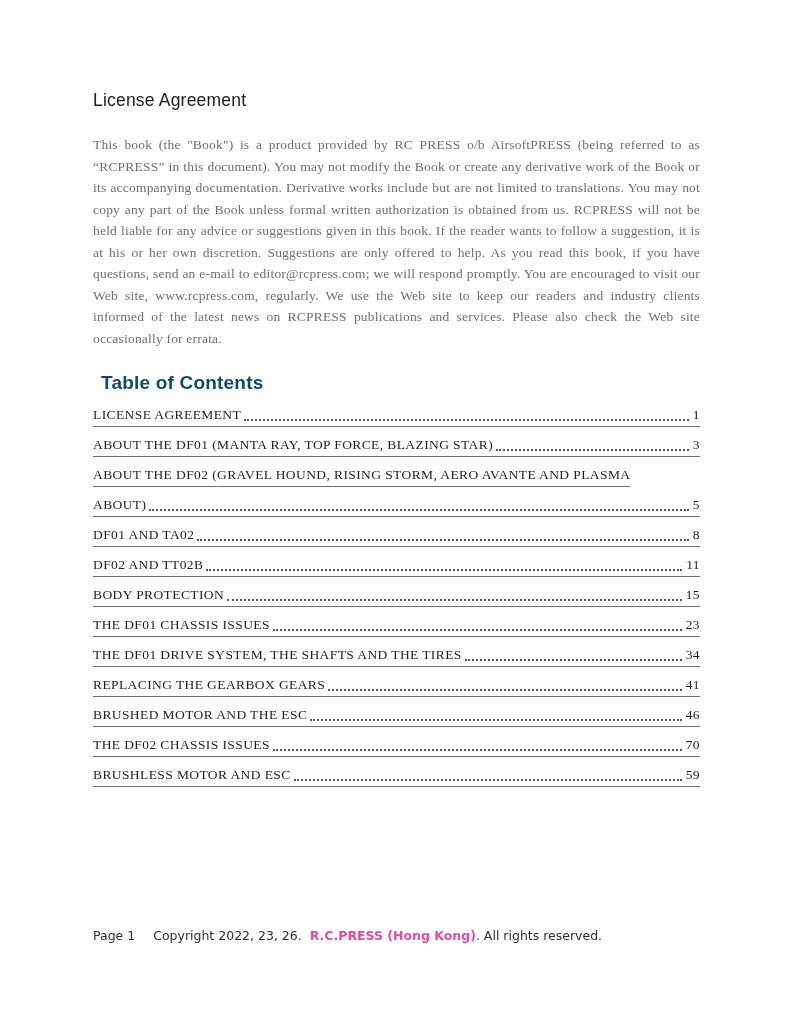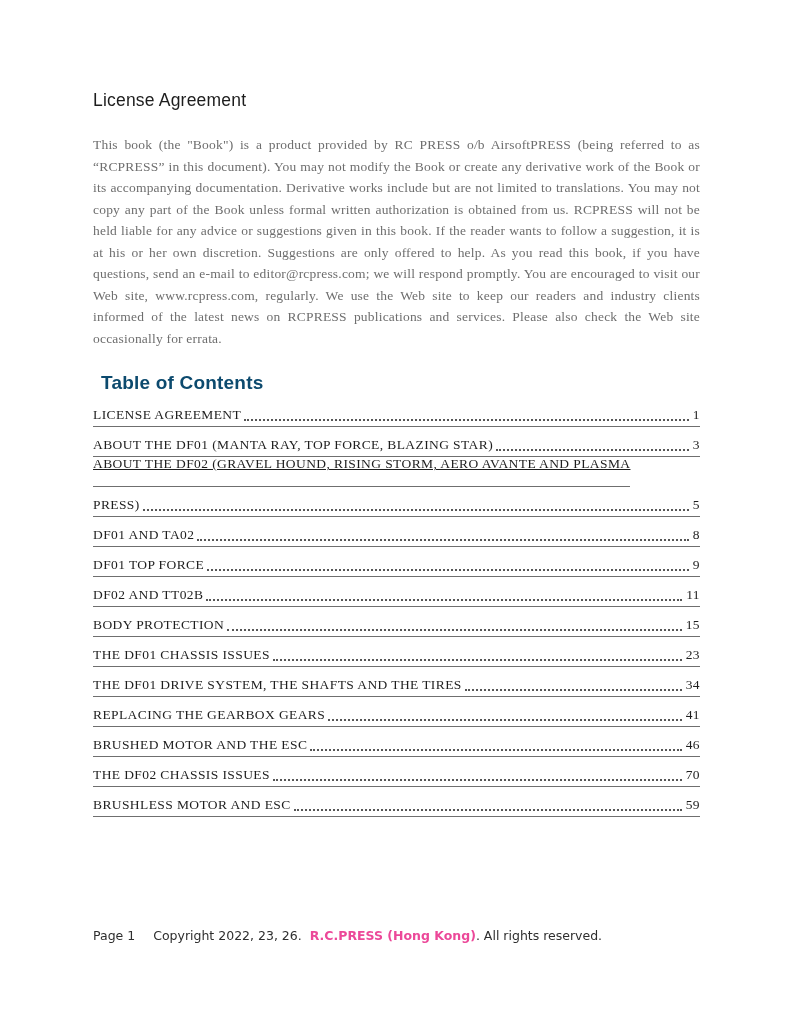--- a/index.html
+++ b/index.html
@@ -79,22 +79,21 @@
     border-bottom: 2px dotted #565656;
     margin: 0 4px 2px 3px;
   }
   .toc-row .toc-page { white-space: nowrap; }
   .toc-row.wrap {
     border-bottom: none;
     padding-bottom: 0;
   }
   .toc-row.wrap .toc-title {
     border-bottom: 1.5px solid #6f6f6f;
-    padding-bottom: 14px;
-    text-decoration: underline;
+    padding-bottom: 3px;
   }
 
   
   .page-footer {
     position: absolute;
     left: 93px;
     top: 928px;
     font-family: "DejaVu Sans", sans-serif;
     font-size: 12.5px;
     color: #2e2e2e;
@@ -122,33 +121,28 @@
       </div>
       <div class="toc-row">
         <span class="toc-title">ABOUT THE DF01 (MANTA RAY, TOP FORCE, BLAZING STAR)</span>
         <span class="toc-dots"></span>
         <span class="toc-page">3</span>
       </div>
       <div class="toc-row wrap">
         <span class="toc-title">ABOUT THE DF02 (GRAVEL HOUND, RISING STORM, AERO AVANTE AND PLASMA</span>
       </div>
       <div class="toc-row">
-        <span class="toc-title">PRESS)</span>
+        <span class="toc-title">ABOUT)</span>
         <span class="toc-dots"></span>
         <span class="toc-page">5</span>
       </div>
       <div class="toc-row">
         <span class="toc-title">DF01 AND TA02</span>
         <span class="toc-dots"></span>
         <span class="toc-page">8</span>
-      </div>
-      <div class="toc-row">
-        <span class="toc-title">DF01 TOP FORCE</span>
-        <span class="toc-dots"></span>
-        <span class="toc-page">9</span>
       </div>
       <div class="toc-row">
         <span class="toc-title">DF02 AND TT02B</span>
         <span class="toc-dots"></span>
         <span class="toc-page">11</span>
       </div>
       <div class="toc-row">
         <span class="toc-title">BODY PROTECTION</span>
         <span class="toc-dots"></span>
         <span class="toc-page">15</span>

